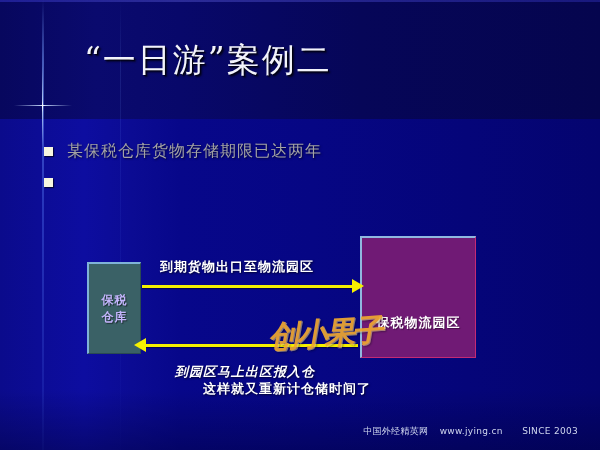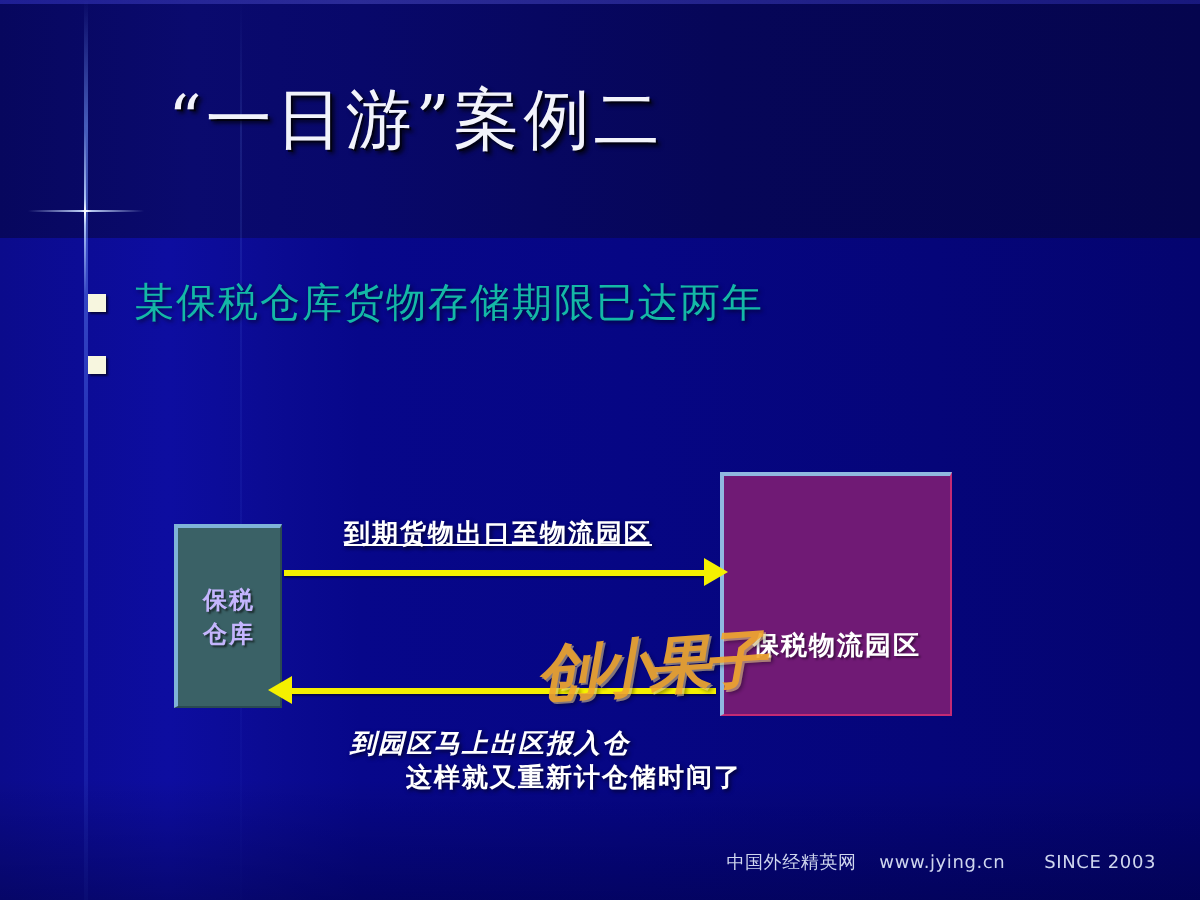--- a/index.html
+++ b/index.html
@@ -112,22 +112,22 @@
   }
   .bullet-mark {
     width: 9px; height: 9px;
     background: #f7f6df;
     margin-right: 14px;
     flex: 0 0 auto;
     box-shadow: 1px 1px 1px rgba(0,0,0,.6);
   }
   .bullet-text {
     font-family: Liberation Mono, monospace;
-    font-size: 20px;
-    color: #14b8a6;
+    font-size: 16px;
+    color: #a3a3a3;
     letter-spacing: 1px;
     text-shadow: 1px 1px 2px rgba(0,0,0,.6);
     white-space: nowrap;
   }
 
   
   .box {
     position: absolute;
     box-sizing: border-box;
     display: flex;
@@ -203,21 +203,21 @@
   .arrow-label {
     position: absolute;
     font-family: "DejaVu Sans", "Liberation Sans", sans-serif;
     font-size: 13px;
     font-weight: bold;
     color: #ffffff;
     letter-spacing: 1px;
     white-space: nowrap;
     text-shadow: 1px 1px 2px rgba(0,0,0,.65);
   }
-  .label-top { left: 172px; top: 258px; text-decoration: underline; }
+  .label-top { left: 160px; top: 258px; }
   .label-bot1 { left: 175px; top: 363px; font-style: italic; }
   .label-bot2 { left: 167px; top: 380px; margin-left: 36px; }
 
   
   .watermark {
     position: absolute;
     left: 268px; top: 313px;
     font-family: "DejaVu Serif", "Liberation Serif", serif;
     font-size: 31px;
     font-weight: bold;

